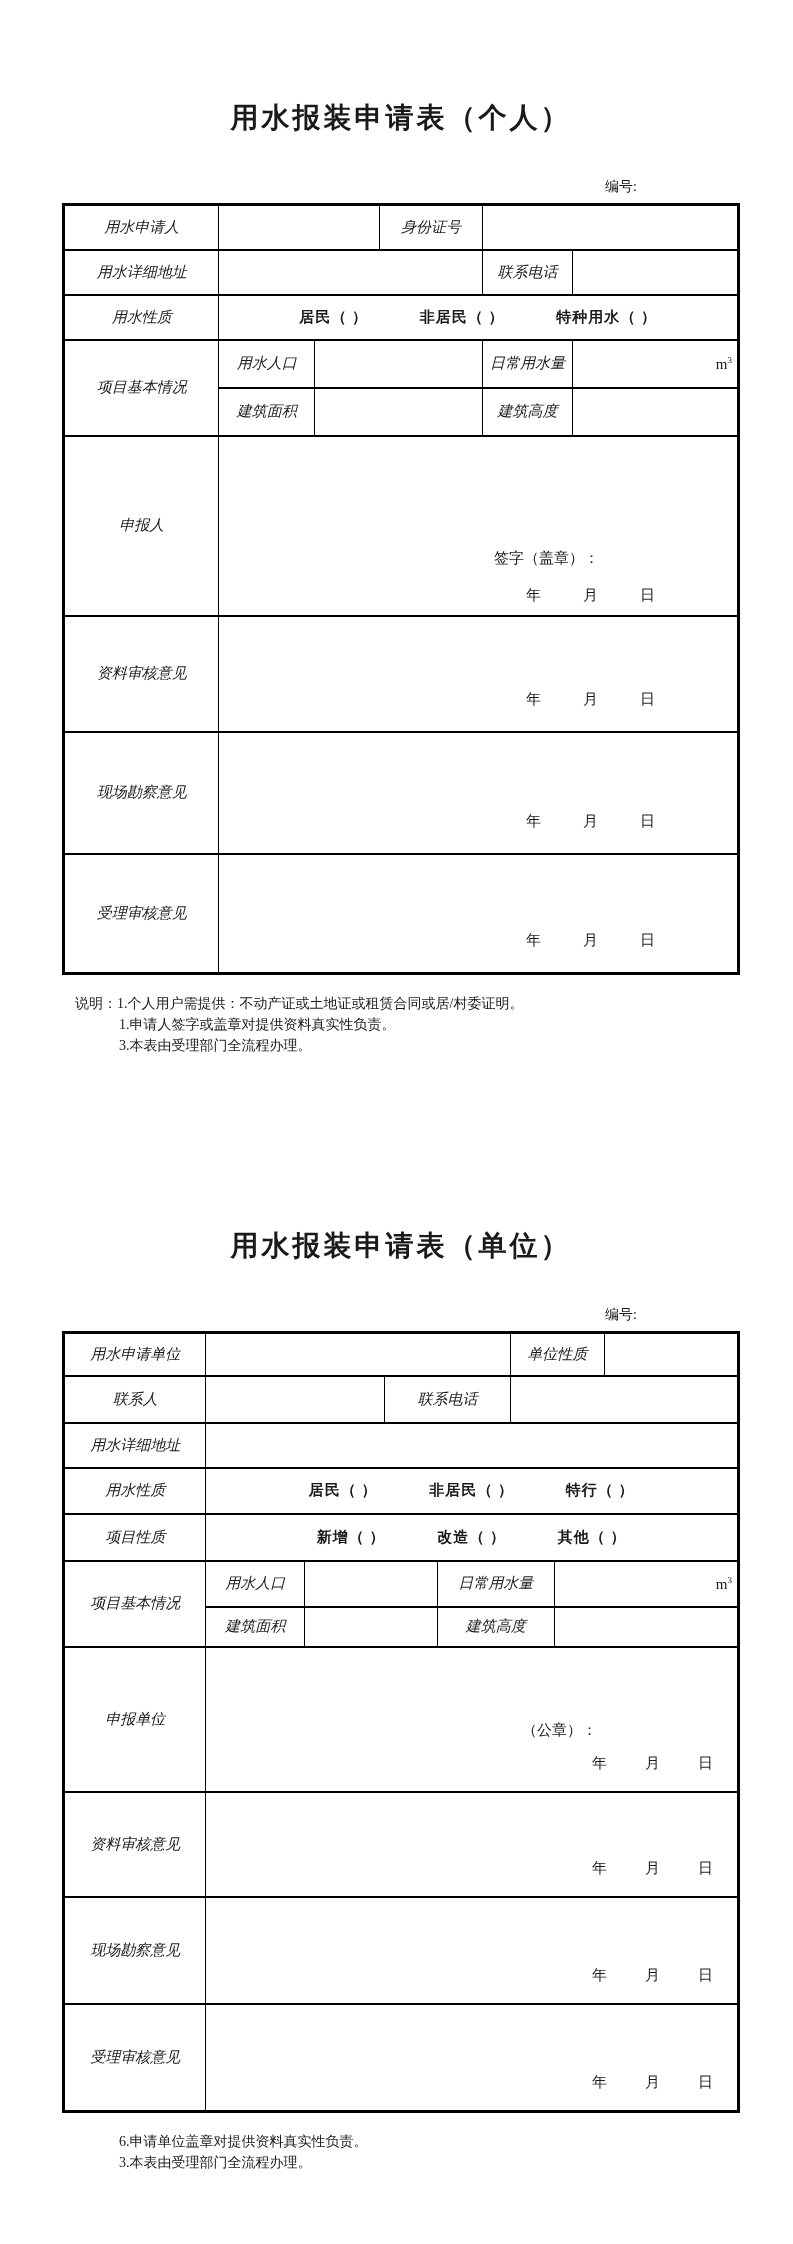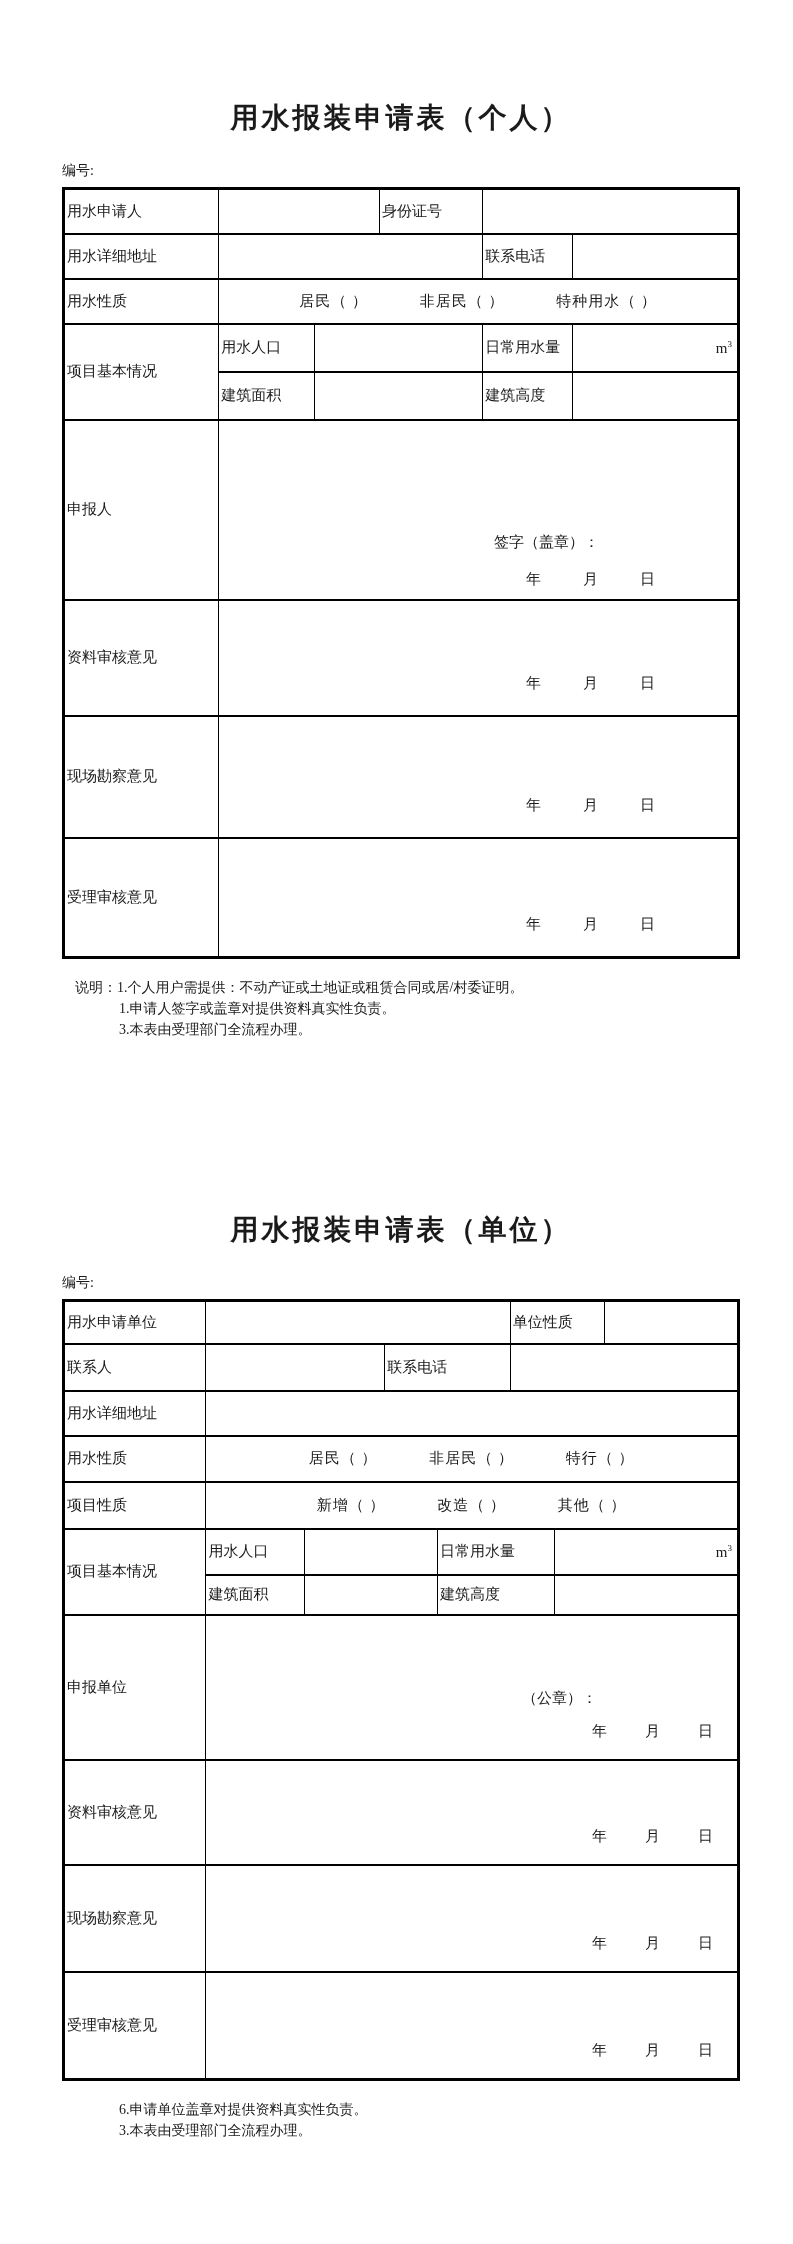--- a/index.html
+++ b/index.html
@@ -10,35 +10,35 @@
     color: #1a1a1a;
   }
   .page { width: 793px; height: 2016px; padding-top: 100px; }
   .sheet { width: 678px; margin-left: 62px; }
 
   .form-title {
     text-align: center; font-size: 28px; font-weight: bold;
     letter-spacing: 3px; line-height: 36px;
   }
   .serial-row {
-    margin-top: 24px; text-align: left; font-size: 14px;
+    margin-top: 40px; text-align: right; font-size: 14px;
     padding-right: 103px; height: 22px; line-height: 22px;
   }
 
   table.form-table {
     border-collapse: collapse; table-layout: fixed;
     width: 678px; border: 3px solid #000; margin-top: 5px;
   }
   .form-table td {
     border: solid #000; border-width: 2px 1px;
     font-size: 15px; vertical-align: middle; overflow: hidden;
   }
-  td.lbl { text-align: left; line-height: 1.4; padding: 2px; }
+  td.lbl { text-align: center; line-height: 1.4; padding: 2px; font-style: italic; }
   td.blank { background: #ffffff; }
-  td.opts { text-align: center; }
+  td.opts { text-align: center; font-weight: bold; }
   td.opts span { display: inline-block; margin: 0 24px; letter-spacing: 1px; }
   td.unit-cell { text-align: right; padding-right: 5px; padding-left: 35px; }
   td.unit-cell sup { font-size: 9px; vertical-align: super; }
 
   td.content-cell { vertical-align: bottom; }
   .sign-line { text-align: right; padding-right: 138px; font-size: 15px; margin-bottom: 18px; }
   .date-line { text-align: right; font-size: 15px; padding-right: 82px; padding-bottom: 22px; }
   .date-line span { margin-left: 42px; }
   .date-line span:first-child { margin-left: 0; }
   .declare-cell .date-line { padding-bottom: 10px; }

